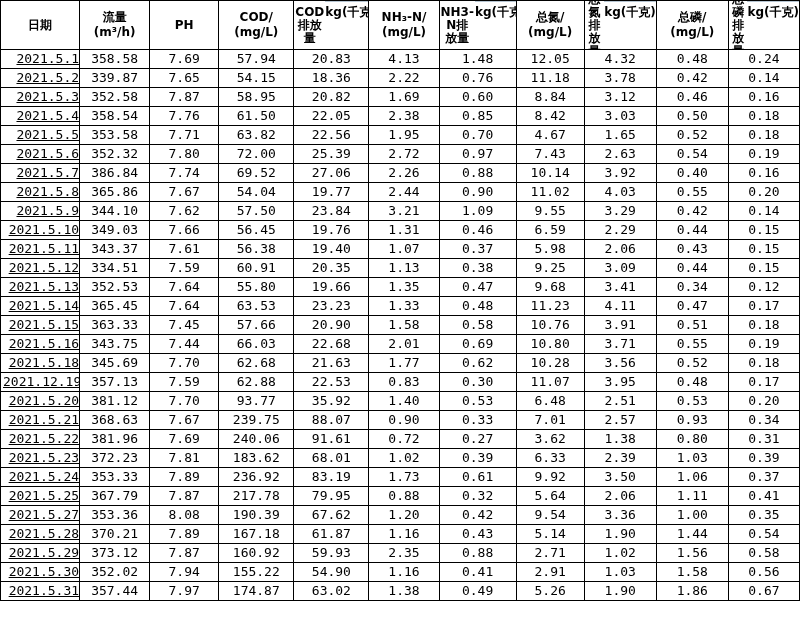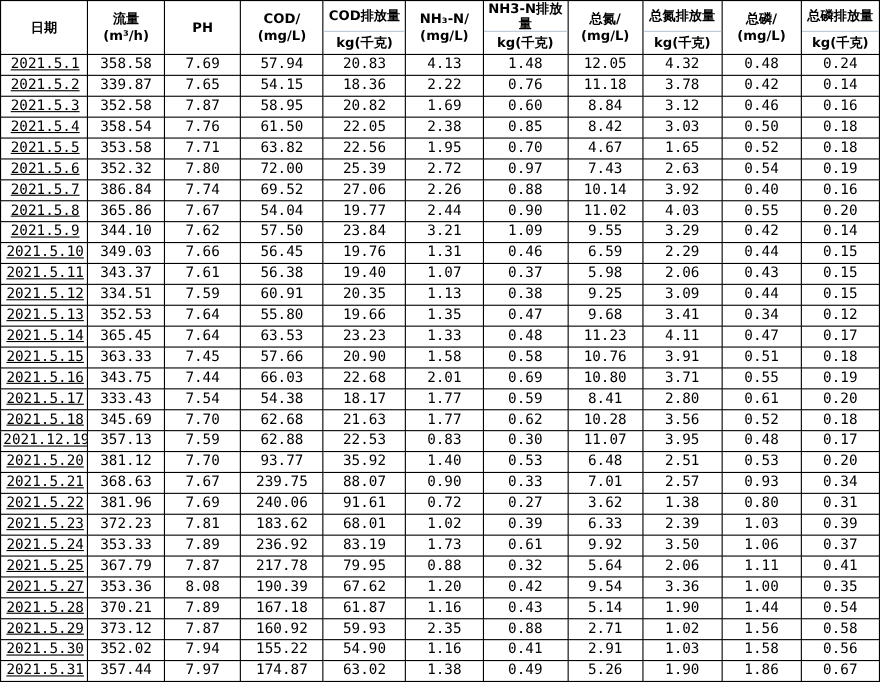--- a/index.html
+++ b/index.html
@@ -11,28 +11,28 @@
     border-collapse:collapse;table-layout:fixed;width:800px;
   }
   th,td{border:1px solid #000;padding:0;overflow:hidden;white-space:nowrap;}
   thead tr{height:48px;}
   tbody tr{height:18px;}
   th{
     font-family:"DejaVu Sans",sans-serif;font-weight:bold;font-size:12px;
     color:#000;vertical-align:middle;background:#fff;
   }
   .h-plain{display:flex;flex-direction:column;justify-content:center;align-items:center;height:48px;line-height:15px;}
-  .h-split{display:flex;flex-direction:column;height:48px;}
+  .h-split{display:flex;flex-direction:row;height:48px;}
   .h-top{flex:1 1 auto;display:flex;justify-content:center;align-items:center;text-align:center;line-height:13px;white-space:normal;padding:0 1px;}
   .h-bottom{height:20px;flex:0 0 20px;display:flex;justify-content:center;align-items:center;}
   td{
     font-family:"DejaVu Sans Mono","Liberation Mono",monospace;
     font-size:13px;line-height:18px;text-align:center;color:#000;
   }
-  td.date-cell{text-align:center;padding-left:2px;text-decoration:underline;}
+  td.date-cell{text-align:right;padding-left:2px;text-decoration:underline;}
 </style>
 </head>
 <body>
 
 <div class="page">
   <table>
     <colgroup id="colgroup">
         <col style="width: 79px;">
         <col style="width: 70px;">
         <col style="width: 69px;">
@@ -316,33 +316,20 @@
           <td>66.03</td>
           <td>22.68</td>
           <td>2.01</td>
           <td>0.69</td>
           <td>10.80</td>
           <td>3.71</td>
           <td>0.55</td>
           <td>0.19</td>
         </tr>
         <tr>
-          <td class="date-cell">2021.5.17</td>
-          <td>333.43</td>
-          <td>7.54</td>
-          <td>54.38</td>
-          <td>18.17</td>
-          <td>1.77</td>
-          <td>0.59</td>
-          <td>8.41</td>
-          <td>2.80</td>
-          <td>0.61</td>
-          <td>0.20</td>
-        </tr>
-        <tr>
           <td class="date-cell">2021.5.18</td>
           <td>345.69</td>
           <td>7.70</td>
           <td>62.68</td>
           <td>21.63</td>
           <td>1.77</td>
           <td>0.62</td>
           <td>10.28</td>
           <td>3.56</td>
           <td>0.52</td>

